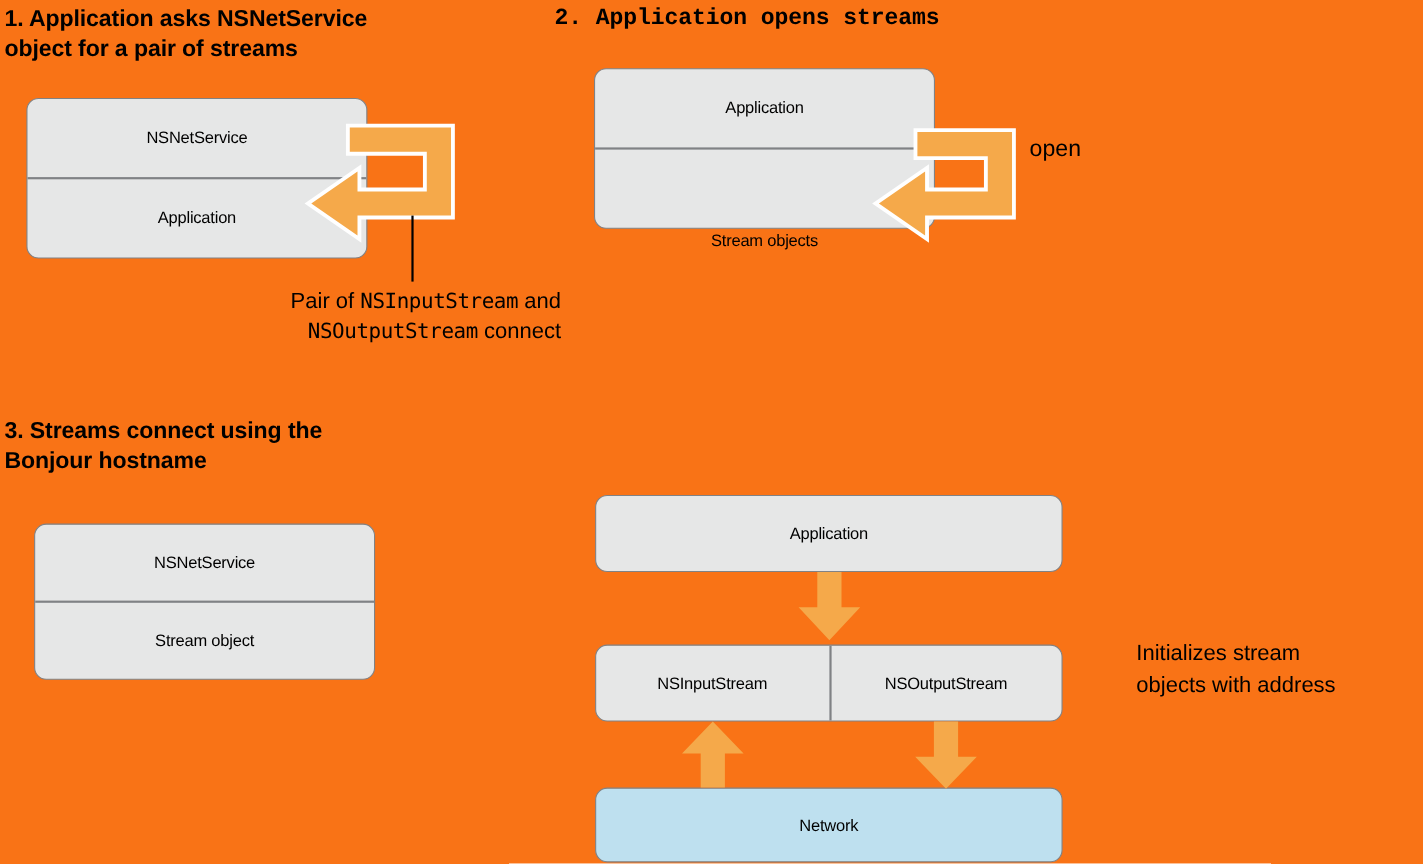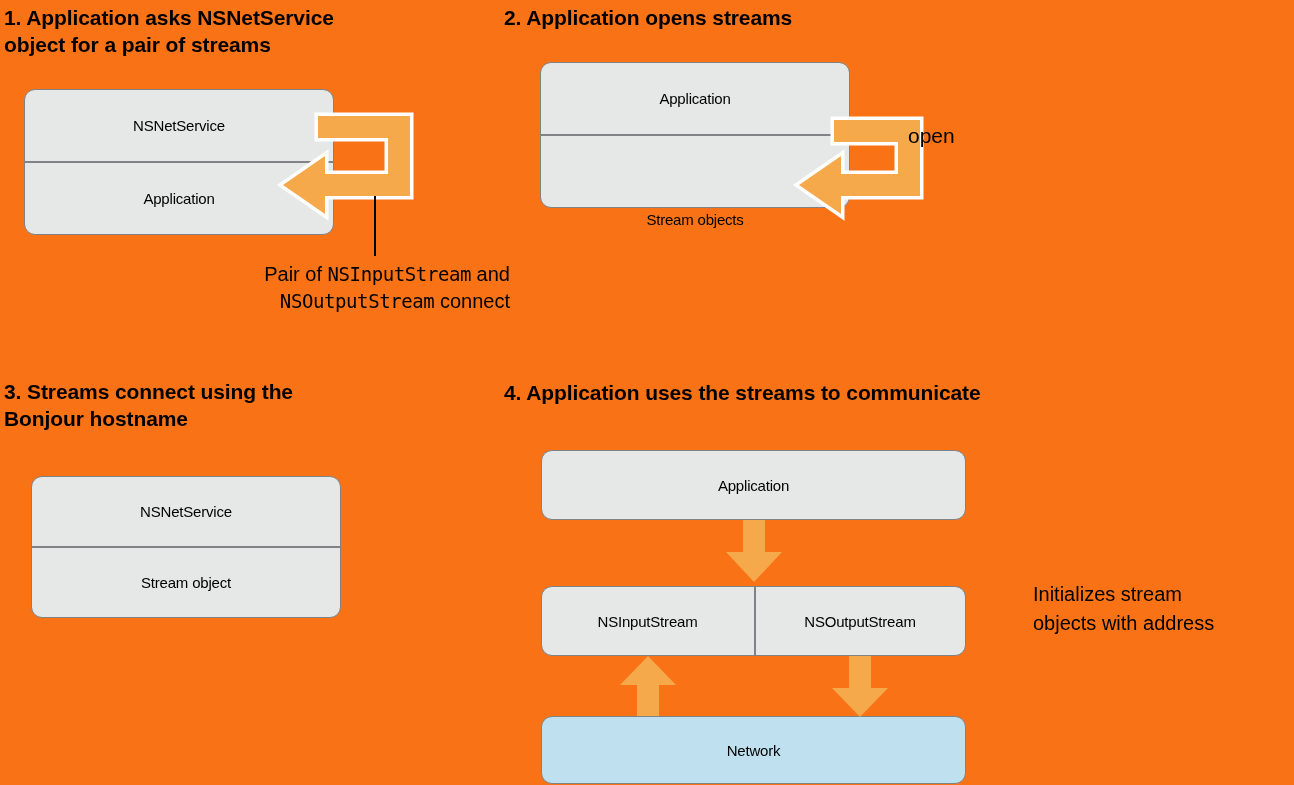--- a/index.html
+++ b/index.html
@@ -143,21 +143,21 @@
     </g>
   </svg>
 
   <div class="leader" style="left:374px; top:196px; height:60px;"></div>
 
   <div class="caption" style="left:110px; top:261px; width:400px;">
     <span>Pair of </span><span class="mono">NSInputStream</span><span> and</span><br>
     <span class="mono">NSOutputStream</span><span> connect</span>
   </div>
 
-  <div class="heading" style="left:504px; top:4px; width:520px;">2. Application opens streams</div>
+  <div class="heading" style="left:504px; top:4px; width:520px;font-family:Liberation Mono, monospace;">2. Application opens streams</div>
 
   <div class="box" style="left:540px; top:62px; width:310px; height:146px;"></div>
   <div class="hdivider" style="left:541px; top:134px; width:308px;"></div>
   <div class="cell" style="left:540px; top:62px; width:310px; height:72px;">Application</div>
   <div class="cell" style="left:540px; top:135px; width:310px; height:73px;margin-top:48px;">Stream objects</div>
 
   <svg class="svg-layer">
     <g>
       <path d="M 834 120
                L 920 120
@@ -177,31 +177,30 @@
                L 841 214
                L 799 185
                L 841 156
                L 841 174
                L 898 174
                L 898 142
                L 834 142 Z" fill="#F5A94A"></path>
     </g>
   </svg>
 
-  <div class="label-open" style="left:908px; top:124px;">open</div>
+  <div class="label-open" style="left:936px; top:124px;">open</div>
 
   <div class="heading" style="left:4px; top:378px; width:440px;">3. Streams connect using the
 Bonjour hostname</div>
 
   <div class="box" style="left:31px; top:476px; width:310px; height:142px;"></div>
   <div class="hdivider" style="left:32px; top:546px; width:308px;"></div>
   <div class="cell" style="left:31px; top:476px; width:310px; height:70px;">NSNetService</div>
   <div class="cell" style="left:31px; top:547px; width:310px; height:71px;">Stream object</div>
 
-  <div class="heading" style="left:504px; top:379px; width:640px;">4. Application uses the streams to communicate</div>
 
   <div class="box" style="left:541px; top:450px; width:425px; height:70px;"></div>
   <div class="cell" style="left:541px; top:450px; width:425px; height:70px;">Application</div>
 
   <div class="box" style="left:541px; top:586px; width:425px; height:70px;"></div>
   <div class="vdivider" style="left:754px; top:587px; height:68px;"></div>
   <div class="cell" style="left:541px; top:586px; width:213px; height:70px;">NSInputStream</div>
   <div class="cell" style="left:754px; top:586px; width:212px; height:70px;">NSOutputStream</div>
 
   <div class="box blue" style="left:541px; top:716px; width:425px; height:68px;"></div>

